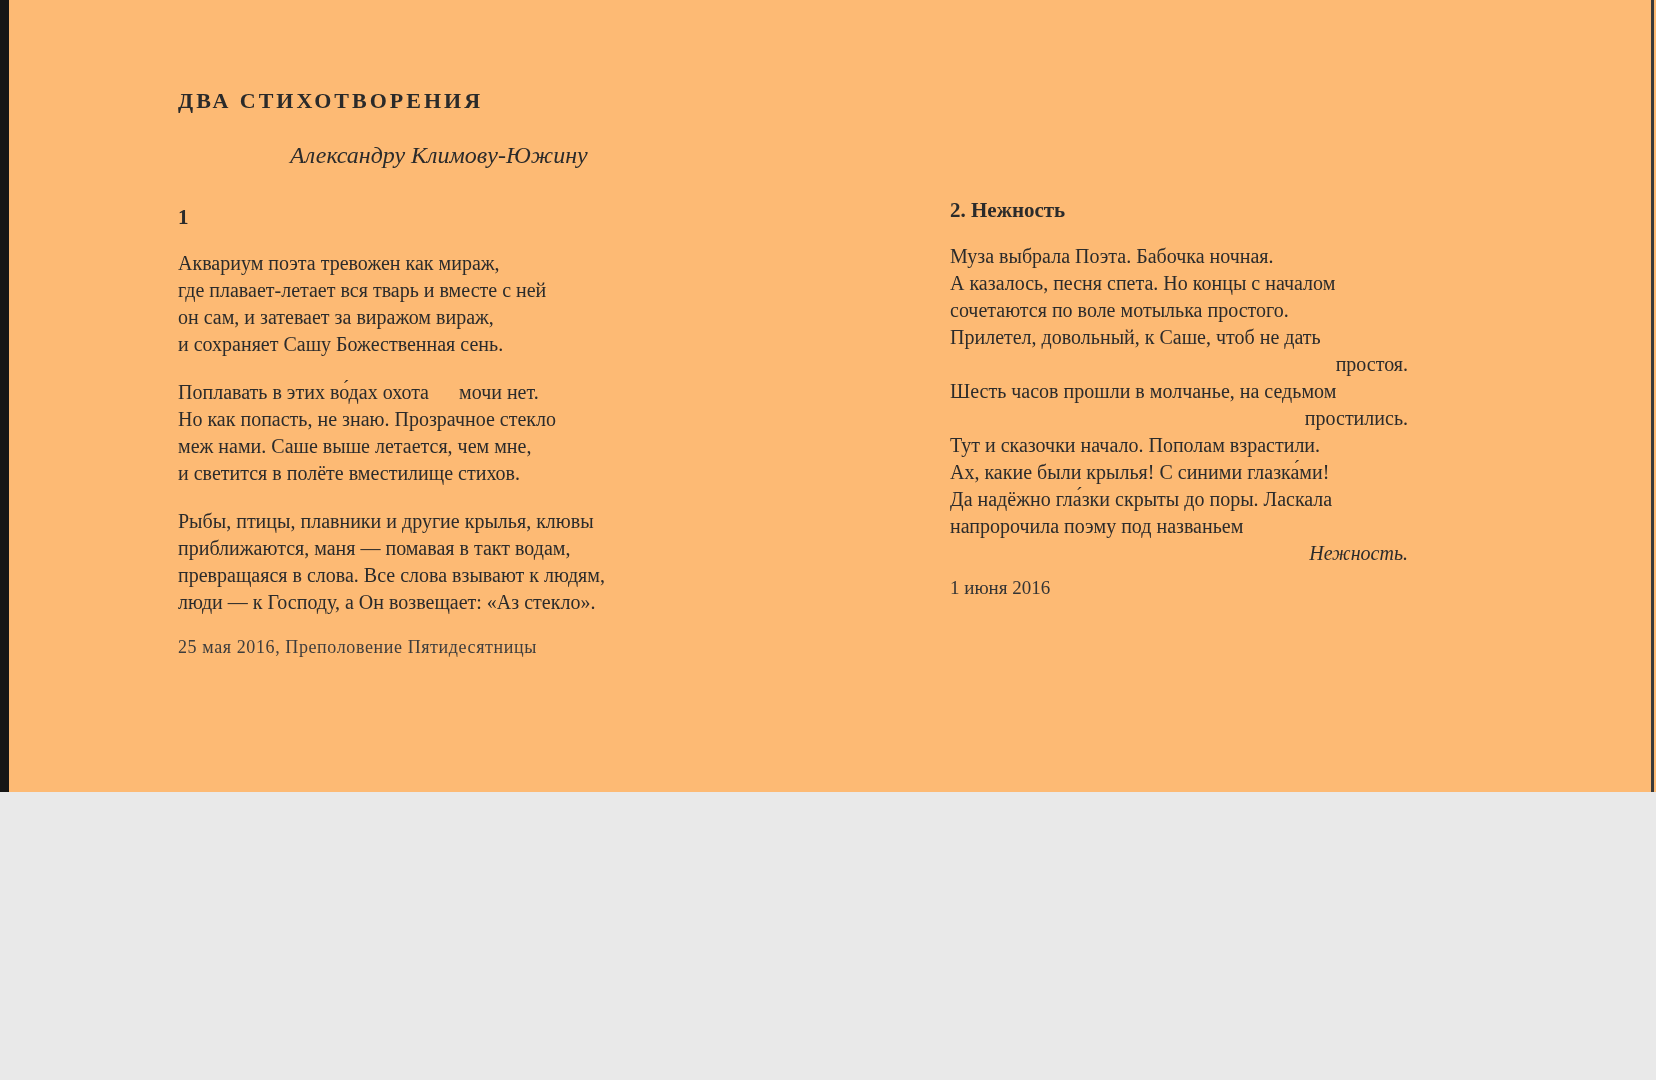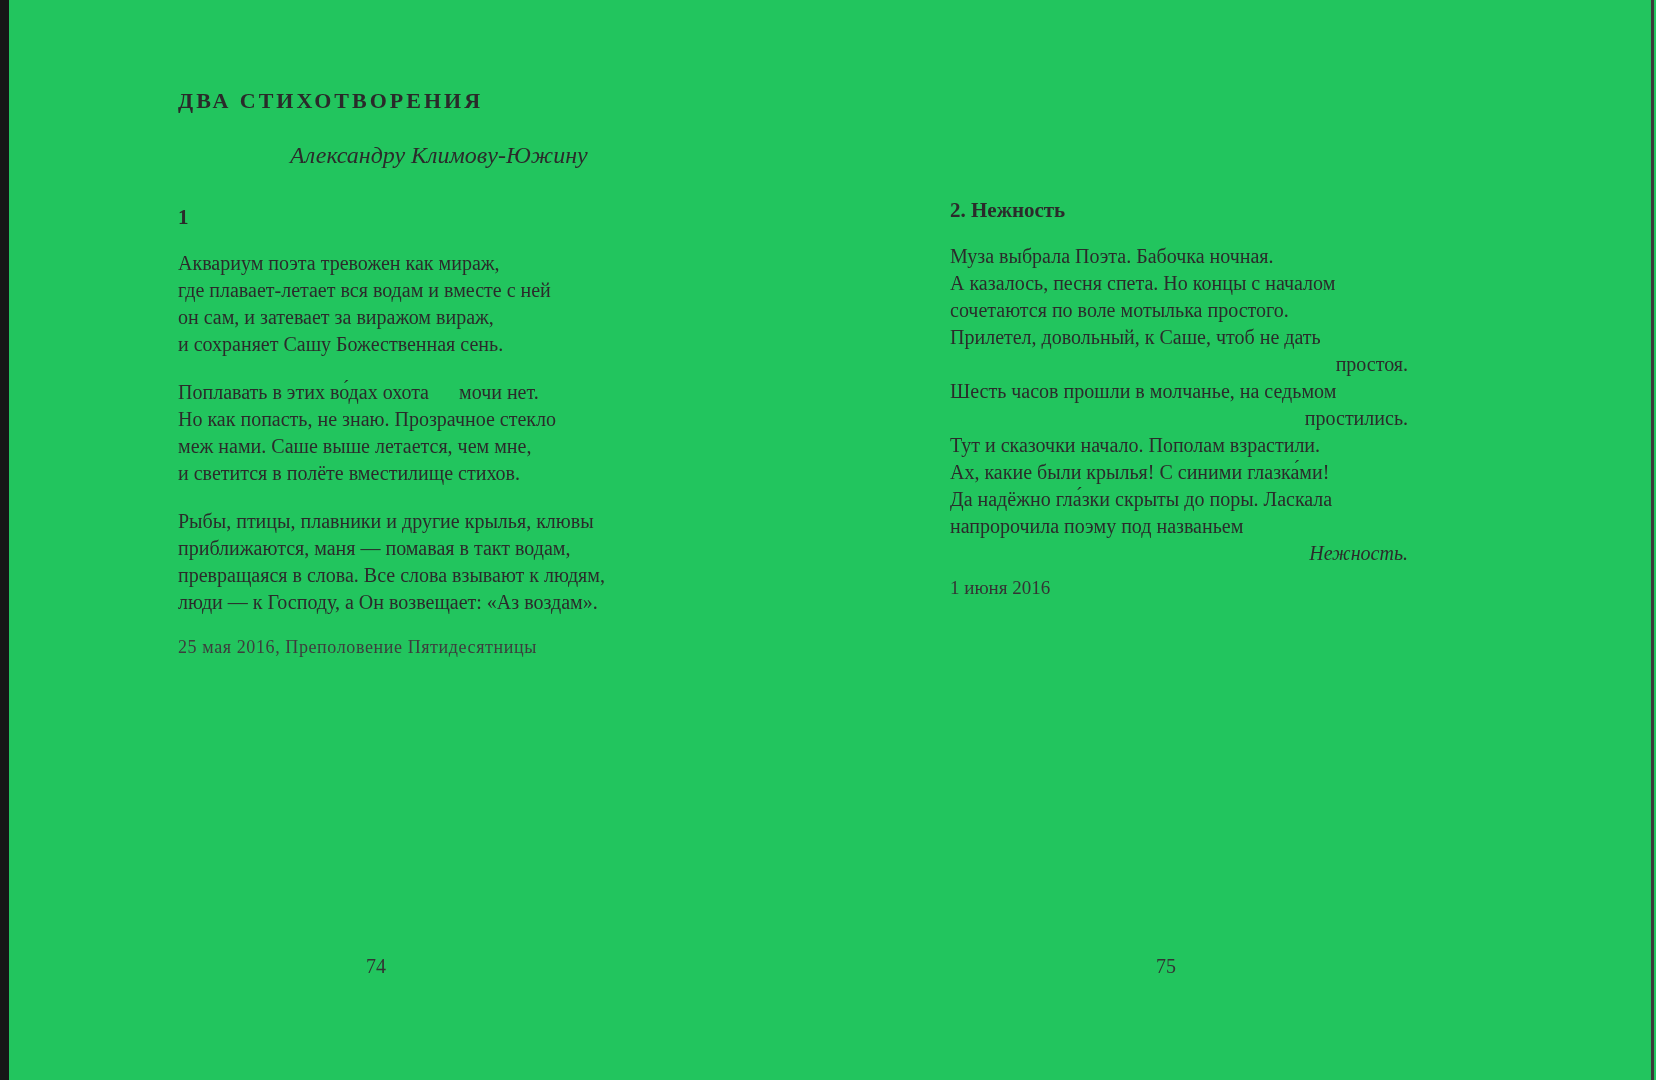--- a/index.html
+++ b/index.html
@@ -3,22 +3,22 @@
 <meta charset="utf-8">
 <style>
   html, body {
     margin: 0;
     padding: 0;
     background: #e9e9e9;
   }
   .scan {
     position: relative;
     width: 1656px;
-    height: 1080px;
-    background: #22c55e;
+    height: 792px;
+    background: #fdba74;
     overflow: hidden;
     font-family: "Liberation Serif", "DejaVu Serif", serif;
     color: #2b2b2b;
   }
   
   .edge-left {
     position: absolute;
     left: 0; top: 0;
     width: 9px; height: 100%;
     background: #161616;
@@ -112,35 +112,35 @@
   <div class="edge-left"></div>
   <div class="edge-right"></div>
 
   <div class="page-left-col">
     <div class="book-title">ДВА СТИХОТВОРЕНИЯ</div>
     <div class="dedication">Александру Климову-Южину</div>
     <div class="section-number">1</div>
     <div class="poem">
         <div class="stanza">
           <div class="poem-line">Аквариум поэта тревожен как мираж,</div>
-          <div class="poem-line">где плавает-летает вся водам и вместе с ней</div>
+          <div class="poem-line">где плавает-летает вся тварь и вместе с ней</div>
           <div class="poem-line">он сам, и затевает за виражом вираж,</div>
           <div class="poem-line">и сохраняет Сашу Божественная сень.</div>
         </div>
         <div class="stanza">
           <div class="poem-line">Поплавать в этих во́дах охота      мочи нет.</div>
           <div class="poem-line">Но как попасть, не знаю. Прозрачное стекло</div>
           <div class="poem-line">меж нами. Саше выше летается, чем мне,</div>
           <div class="poem-line">и светится в полёте вместилище стихов.</div>
         </div>
         <div class="stanza">
           <div class="poem-line">Рыбы, птицы, плавники и другие крылья, клювы</div>
           <div class="poem-line">приближаются, маня — помавая в такт водам,</div>
           <div class="poem-line">превращаяся в слова. Все слова взывают к людям,</div>
-          <div class="poem-line">люди — к Господу, а Он возвещает: «Аз воздам».</div>
+          <div class="poem-line">люди — к Господу, а Он возвещает: «Аз стекло».</div>
         </div>
       </div>
     <div class="date-line">25 мая 2016, Преполовение Пятидесятницы</div>
   </div>
 
   <div class="page-right-col">
     <div class="poem-heading">2. Нежность</div>
     <div class="right-poem">
         <div class="poem-line">Муза выбрала Поэта. Бабочка ночная.</div>
         <div class="poem-line">А казалось, песня спета. Но концы с началом</div>

